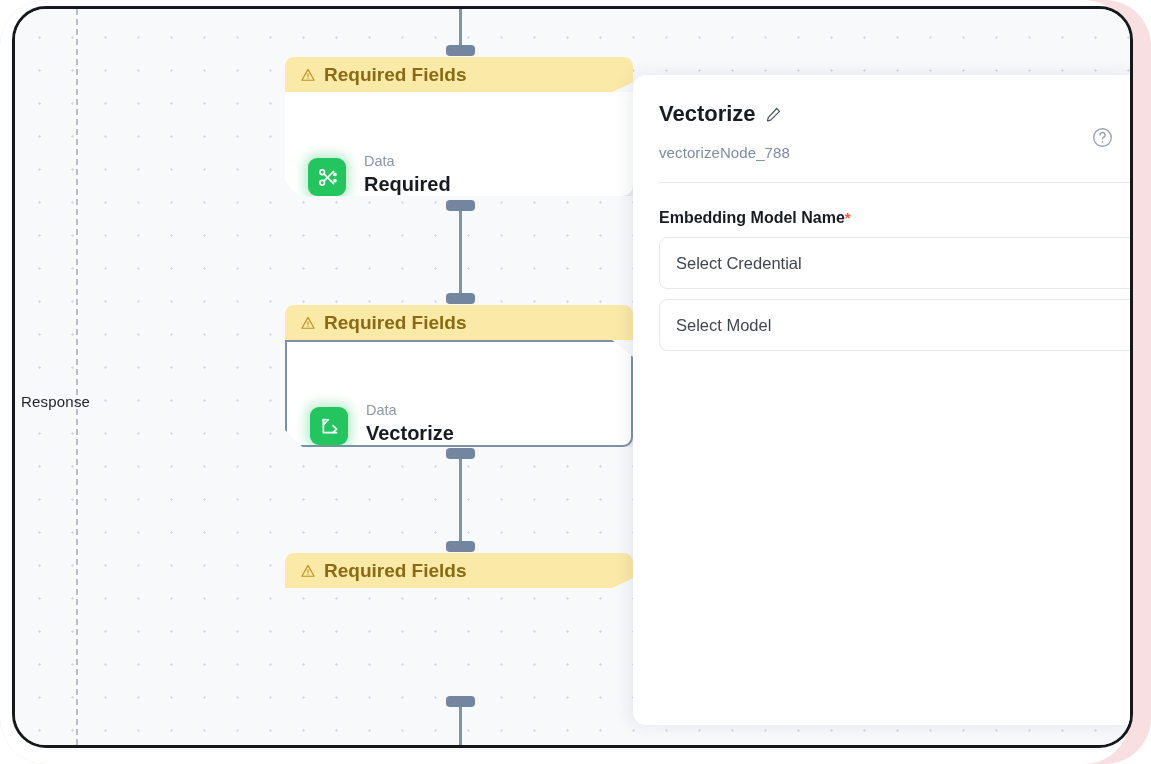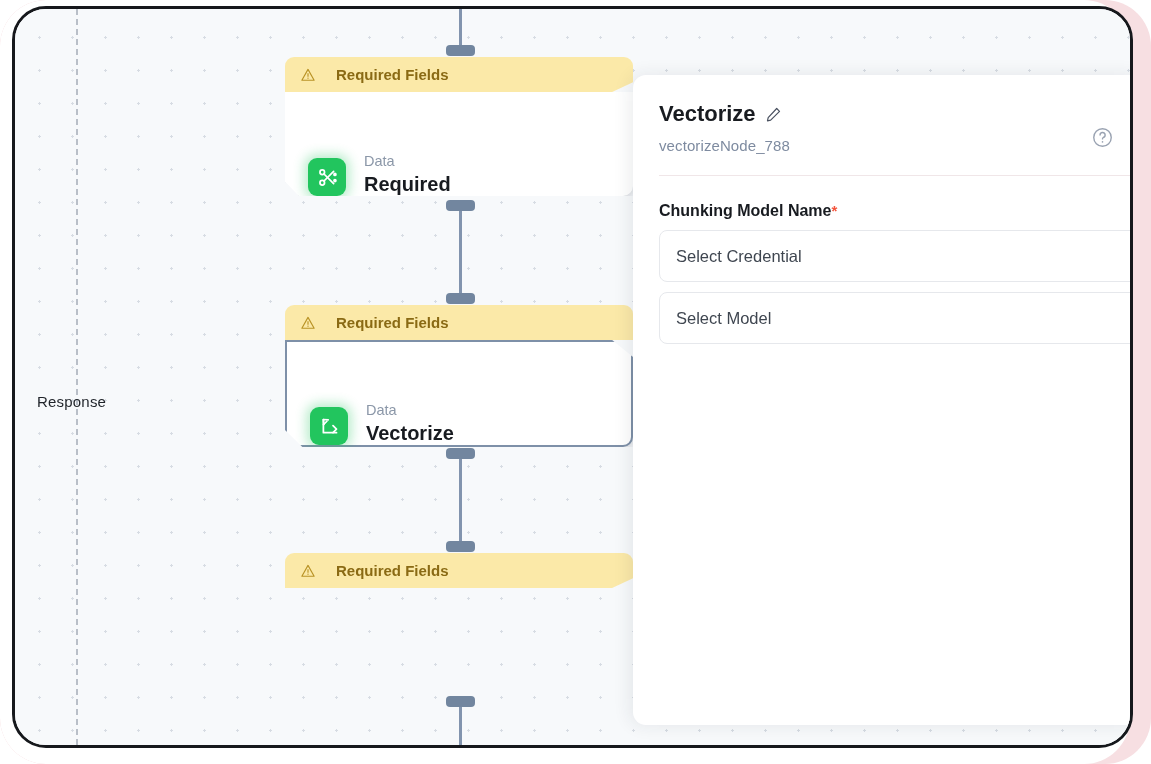--- a/index.html
+++ b/index.html
@@ -51,21 +51,21 @@
 
   
   .guide-line {
     position: absolute;
     left: 61px; top: 0; bottom: 0;
     width: 0;
     border-left: 2px dashed #b9bfc8;
   }
   .guide-label {
     position: absolute;
-    left: 22px; top: 384px;
+    left: 6px; top: 384px;
     font-size: 15px;
     color: #1f2329;
     letter-spacing: .2px;
     white-space: nowrap;
   }
 
   
   .edge-line {
     position: absolute;
     left: 444px;
@@ -85,23 +85,23 @@
     position: absolute;
     left: 270px;
     width: 348px;
   }
   .node-banner {
     height: 35px;
     background: #fbe9a8;
     border-radius: 9px 9px 0 0;
     display: flex;
     align-items: center;
-    gap: 21px;
+    gap: 9px;
     padding: 0 0 0 16px;
-    font-size: 15px;
+    font-size: 19px;
     font-weight: 700;
     color: #8a6a14;
     clip-path: polygon(0 0, 100% 0, 100% 72%, 94% 100%, 0 100%);
   }
   .warn-icon { display: block; }
   .node-body {
     background: #ffffff;
     border-radius: 0 0 10px 10px;
     height: 104px;
     display: flex;
@@ -141,21 +141,21 @@
     background: #ffffff;
     border-radius: 13px 0 0 13px;
     box-shadow: -3px 0 18px rgba(30,40,60,.09);
     padding: 26px 0 0 26px;
     overflow: hidden;
   }
   .panel-title-row { display: flex; align-items: center; gap: 9px; }
   .panel-title { font-size: 22px; font-weight: 700; color: #181b20; }
   .pencil-icon { display: block; cursor: pointer; }
   .panel-subtitle {
-    margin-top: 10px;
+    margin-top: 17px;
     font-size: 15px;
     color: #7e8ba0;
     letter-spacing: .1px;
   }
   .help-icon {
     position: absolute;
     right: 26px; top: 52px;
   }
   .panel-divider {
     margin-top: 21px;
@@ -297,21 +297,21 @@
         <circle cx="12" cy="12" r="10"></circle>
         <path d="M9.2 9.2 a2.9 2.9 0 1 1 3.6 2.85 c-.7.25-.8.9-.8 1.55" stroke-linecap="round"></path>
         <circle cx="12" cy="17" r=".95" fill="#9aa3b2" stroke="none"></circle>
       </svg>
 
       <div class="panel-divider"></div>
 
 
       <div class="field">
         <div class="field-label">
-          <span>Chunking Model Name</span><span class="req-star">*</span>
+          <span>Embedding Model Name</span><span class="req-star">*</span>
         </div>
         <div class="field-box">Select Credential</div>
         <div class="field-box field-gap">Select Model</div>
       </div>
 
     </div>
 
   </div>
 </div>
 

